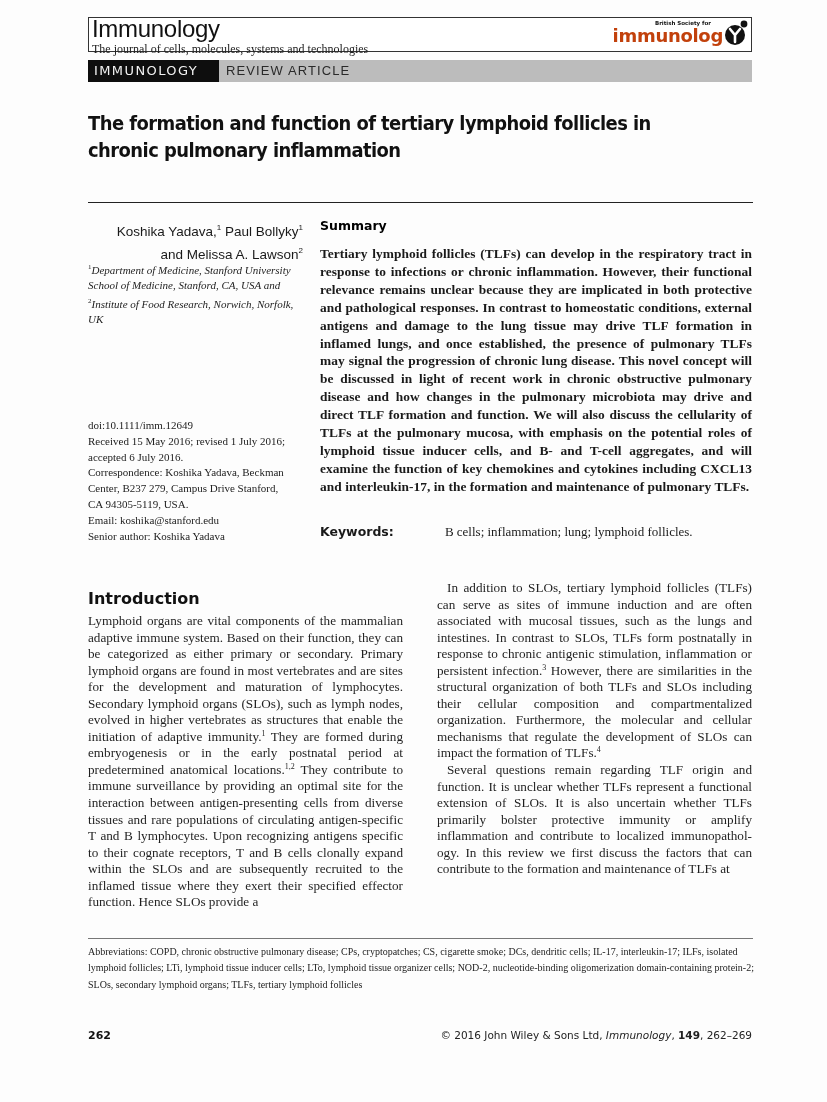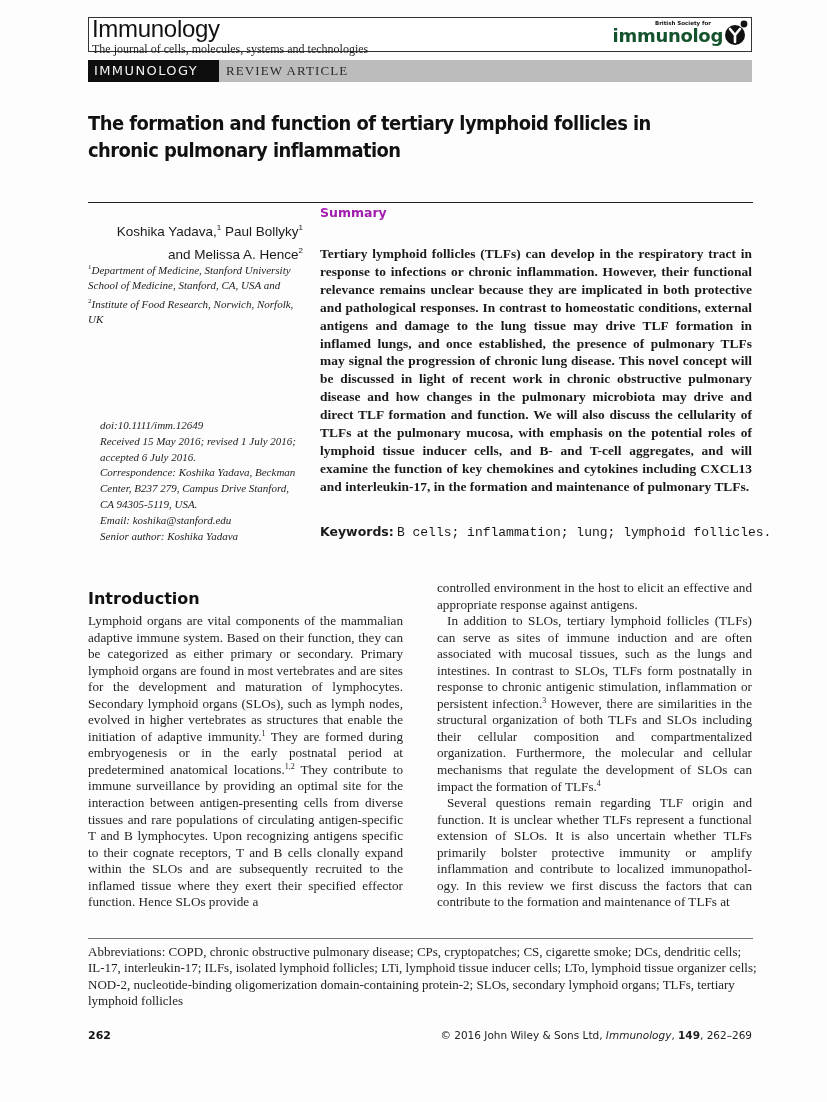--- a/index.html
+++ b/index.html
@@ -3,60 +3,60 @@
 <meta charset="utf-8">
 <style>
   html, body { margin: 0; padding: 0; background: #fdfdfd; }
   body { width: 827px; height: 1102px; position: relative; overflow: hidden; color: #1a1a1a; }
 
   
   #journal-header { position: absolute; left: 88px; top: 17px; width: 664px; height: 35px; border: 1px solid #333; box-sizing: border-box; background: #fff; }
   #journal-name { position: absolute; left: 3px; top: -3px; font-family: "Liberation Sans", sans-serif; font-size: 24px; letter-spacing: -0.3px; color: #111; }
   #journal-tagline { position: absolute; left: 3px; top: 24px; font-family: "Liberation Serif", serif; font-size: 12px; font-weight: normal; color: #222; white-space: nowrap; }
   #society-pre { position: absolute; right: 40px; top: 2px; font-family: "DejaVu Sans", sans-serif; font-size: 5.5px; font-weight: bold; color: #111; white-space: nowrap; }
-  #society-name { position: absolute; right: 28px; top: 7px; font-family: "DejaVu Sans", sans-serif; font-size: 18px; font-weight: bold; color: #14532d; letter-spacing: -0.3px; }
+  #society-name { position: absolute; right: 28px; top: 7px; font-family: "DejaVu Sans", sans-serif; font-size: 18px; font-weight: bold; color: #c2410c; letter-spacing: -0.3px; }
   #society-emblem { position: absolute; right: 2px; top: 2px; width: 26px; height: 26px; }
 
   
   #type-bar { position: absolute; left: 88px; top: 60px; width: 664px; height: 22px; background: #bcbcbc; }
   #type-bar-dark { position: absolute; left: 0; top: 0; height: 22px; width: 131px; background: #0e0e0e; }
   #type-primary { position: absolute; left: 6px; top: 3px; font-family: "DejaVu Sans", sans-serif; font-size: 13px; letter-spacing: 1.4px; color: #f2f2f2; white-space: nowrap; }
-  #type-secondary { position: absolute; left: 138px; top: 3px; font-family: Liberation Serif, serif; font-size: 13px; letter-spacing: 1.1px; color: #2a2a2a; white-space: nowrap; }
+  #type-secondary { position: absolute; left: 138px; top: 3px; font-family: Liberation Sans, sans-serif; font-size: 13px; letter-spacing: 1.1px; color: #2a2a2a; white-space: nowrap; }
 
   
   #article-title { position: absolute; left: 88px; top: 110px; width: 670px; font-family: "DejaVu Sans", sans-serif; font-weight: bold; font-size: 19.5px; line-height: 27px; letter-spacing: -0.6px; color: #111; transform: scaleX(0.92); transform-origin: left top; }
   #title-rule { position: absolute; left: 88px; top: 202px; width: 665px; height: 1px; background: #222; }
 
   
   #authors { position: absolute; left: 88px; top: 218px; width: 215px; font-family: Liberation Sans, sans-serif; font-size: 13.5px; line-height: 19px; color: #1a1a1a; text-align: right; }
   #authors sup { font-size: 8px; }
   #affiliations { position: absolute; left: 88px; top: 260px; width: 215px; font-family: "Liberation Serif", serif; font-style: italic; font-size: 11px; line-height: 15.5px; color: #222; }
   #affiliations sup { font-size: 7px; font-style: normal; }
-  #article-meta { position: absolute; left: 100px; top: 418px; width: 215px; font-family: "Liberation Serif", serif; font-size: 11px; line-height: 15.8px; color: #222; font-style: italic; }
+  #article-meta { position: absolute; left: 88px; top: 418px; width: 215px; font-family: "Liberation Serif", serif; font-size: 11px; line-height: 15.8px; color: #222; }
   #article-meta div { white-space: nowrap; }
 
   
-  #summary-heading { position: absolute; left: 320px; top: 205px; font-family: "DejaVu Sans", sans-serif; font-weight: bold; font-size: 12.5px; color: #a21caf; }
+  #summary-heading { position: absolute; left: 320px; top: 218px; font-family: "DejaVu Sans", sans-serif; font-weight: bold; font-size: 12.5px; color: #000000; }
   #summary-body { position: absolute; left: 320px; top: 245px; width: 432px; font-family: Liberation Serif, serif; font-weight: bold; font-size: 13.4px; line-height: 17.9px; text-align: justify; color: #1a1a1a; letter-spacing: 0.05px; }
   #keywords { position: absolute; left: 320px; top: 524px; width: 432px; font-size: 12.5px; color: #1a1a1a; white-space: nowrap; }
   #keywords-label { font-family: "DejaVu Sans", sans-serif; font-weight: bold; }
-  #keywords-value { font-family: Liberation Mono, monospace; font-size: 13px; }
+  #keywords-value { font-family: Liberation Serif, serif; font-size: 13px; margin-left: 48px; }
 
   
   #intro-heading { position: absolute; left: 88px; top: 589px; font-family: "DejaVu Sans", sans-serif; font-weight: bold; font-size: 16px; color: #111; }
   .col { position: absolute; width: 315px; font-family: "Liberation Serif", serif; font-size: 13.2px; line-height: 16.55px; text-align: justify; color: #1f1f1f; }
   .col p { margin: 0; }
   .col p.indent { text-indent: 10px; }
   .col sup { font-size: 8px; line-height: 0; }
   #col-left { left: 88px; top: 613px; }
   #col-right { left: 437px; top: 580px; }
 
   
   #abbrev-rule { position: absolute; left: 88px; top: 938px; width: 665px; height: 1px; background: #777; }
-  #abbreviations { position: absolute; left: 88px; top: 944px; width: 670px; font-family: "Liberation Serif", serif; font-size: 13px; line-height: 16.4px; color: #222; }
+  #abbreviations { position: absolute; left: 88px; top: 944px; width: 670px; font-family: "Liberation Serif", serif; font-size: 10px; line-height: 16.4px; color: #222; }
 
   
   #page-number { position: absolute; left: 88px; top: 1029px; font-family: "DejaVu Sans", sans-serif; font-weight: bold; font-size: 11px; color: #111; }
   #copyright { position: absolute; right: 75px; top: 1029px; font-family: "DejaVu Sans", sans-serif; font-size: 10.5px; color: #222; white-space: nowrap; text-align: right; }
   #copyright .it { font-style: italic; }
   #copyright .b { font-weight: bold; }
 </style>
 </head>
 <body>
 
@@ -77,21 +77,21 @@
   <div id="type-primary">IMMUNOLOGY</div>
   <div id="type-secondary">REVIEW ARTICLE</div>
 </div>
 
 <h1 id="article-title" style="margin:0;">The formation and function of tertiary lymphoid follicles in chronic pulmonary inflammation</h1>
 <div id="title-rule"></div>
 
 <div id="authors">
   <span>Koshika Yadava,</span><sup>1</sup>
   <span>Paul Bollyky</span><sup>1</sup><br>
-  <span>and Melissa A. Hence</span><sup>2</sup>
+  <span>and Melissa A. Lawson</span><sup>2</sup>
 </div>
 
 <div id="affiliations">
   <sup>1</sup><span>Department of Medicine, Stanford University School of Medicine, Stanford, CA, USA and</span>
   <sup>2</sup><span>Institute of Food Research, Norwich, Norfolk, UK</span>
 </div>
 
 <div id="article-meta">
   <div>doi:10.1111/imm.12649</div>
   <div>Received 15 May 2016; revised 1 July 2016;</div>
@@ -108,21 +108,20 @@
 <div id="keywords">
   <span id="keywords-label">Keywords:</span>
   <span id="keywords-value">B cells; inflammation; lung; lymphoid follicles.</span>
 </div>
 
 <div id="intro-heading">Introduction</div>
 <div id="col-left" class="col">
   <p><span>Lymphoid organs are vital components of the mammalian adaptive immune system. Based on their function, they can be categorized as either primary or secondary. Pri­mary lymphoid organs are found in most vertebrates and are sites for the development and maturation of lympho­cytes. Secondary lymphoid organs (SLOs), such as lymph nodes, evolved in higher vertebrates as structures that enable the initiation of adaptive immunity.</span><sup>1</sup><span> They are formed during embryogenesis or in the early postnatal period at predetermined anatomical locations.</span><sup>1,2</sup><span> They contribute to immune surveillance by providing an opti­mal site for the interaction between antigen-presenting cells from diverse tissues and rare populations of circulat­ing antigen-specific T and B lymphocytes. Upon recogniz­ing antigens specific to their cognate receptors, T and B cells clonally expand within the SLOs and are subse­quently recruited to the inflamed tissue where they exert their specified effector function. Hence SLOs provide a</span></p>
 </div>
 <div id="col-right" class="col">
-  <p>controlled environment in the host to elicit an effective and appropriate response against antigens.</p>
   <p class="indent"><span>In addition to SLOs, tertiary lymphoid follicles (TLFs) can serve as sites of immune induction and are often associated with mucosal tissues, such as the lungs and intestines. In contrast to SLOs, TLFs form postnatally in response to chronic antigenic stimulation, inflammation or persistent infection.</span><sup>3</sup><span> However, there are similarities in the structural organization of both TLFs and SLOs including their cellular composition and compartmental­ized organization. Furthermore, the molecular and cellu­lar mechanisms that regulate the development of SLOs can impact the formation of TLFs.</span><sup>4</sup></p>
   <p class="indent">Several questions remain regarding TLF origin and function. It is unclear whether TLFs represent a func­tional extension of SLOs. It is also uncertain whether TLFs primarily bolster protective immunity or amplify inflammation and contribute to localized immunopathol­ogy. In this review we first discuss the factors that can contribute to the formation and maintenance of TLFs at</p>
 </div>
 
 <div id="abbrev-rule"></div>
 <div id="abbreviations">Abbreviations: COPD, chronic obstructive pulmonary disease; CPs, cryptopatches; CS, cigarette smoke; DCs, dendritic cells; IL-17, interleukin-17; ILFs, isolated lymphoid follicles; LTi, lymphoid tissue inducer cells; LTo, lymphoid tissue organizer cells; NOD-2, nucleotide-binding oligomerization domain-containing protein-2; SLOs, secondary lymphoid organs; TLFs, tertiary lymphoid follicles</div>
 
 <div id="page-number">262</div>
 <div id="copyright"><span>© 2016 John Wiley &amp; Sons Ltd, </span><span class="it">Immunology</span><span>, </span><span class="b">149</span><span>, 262–269</span></div>
 

